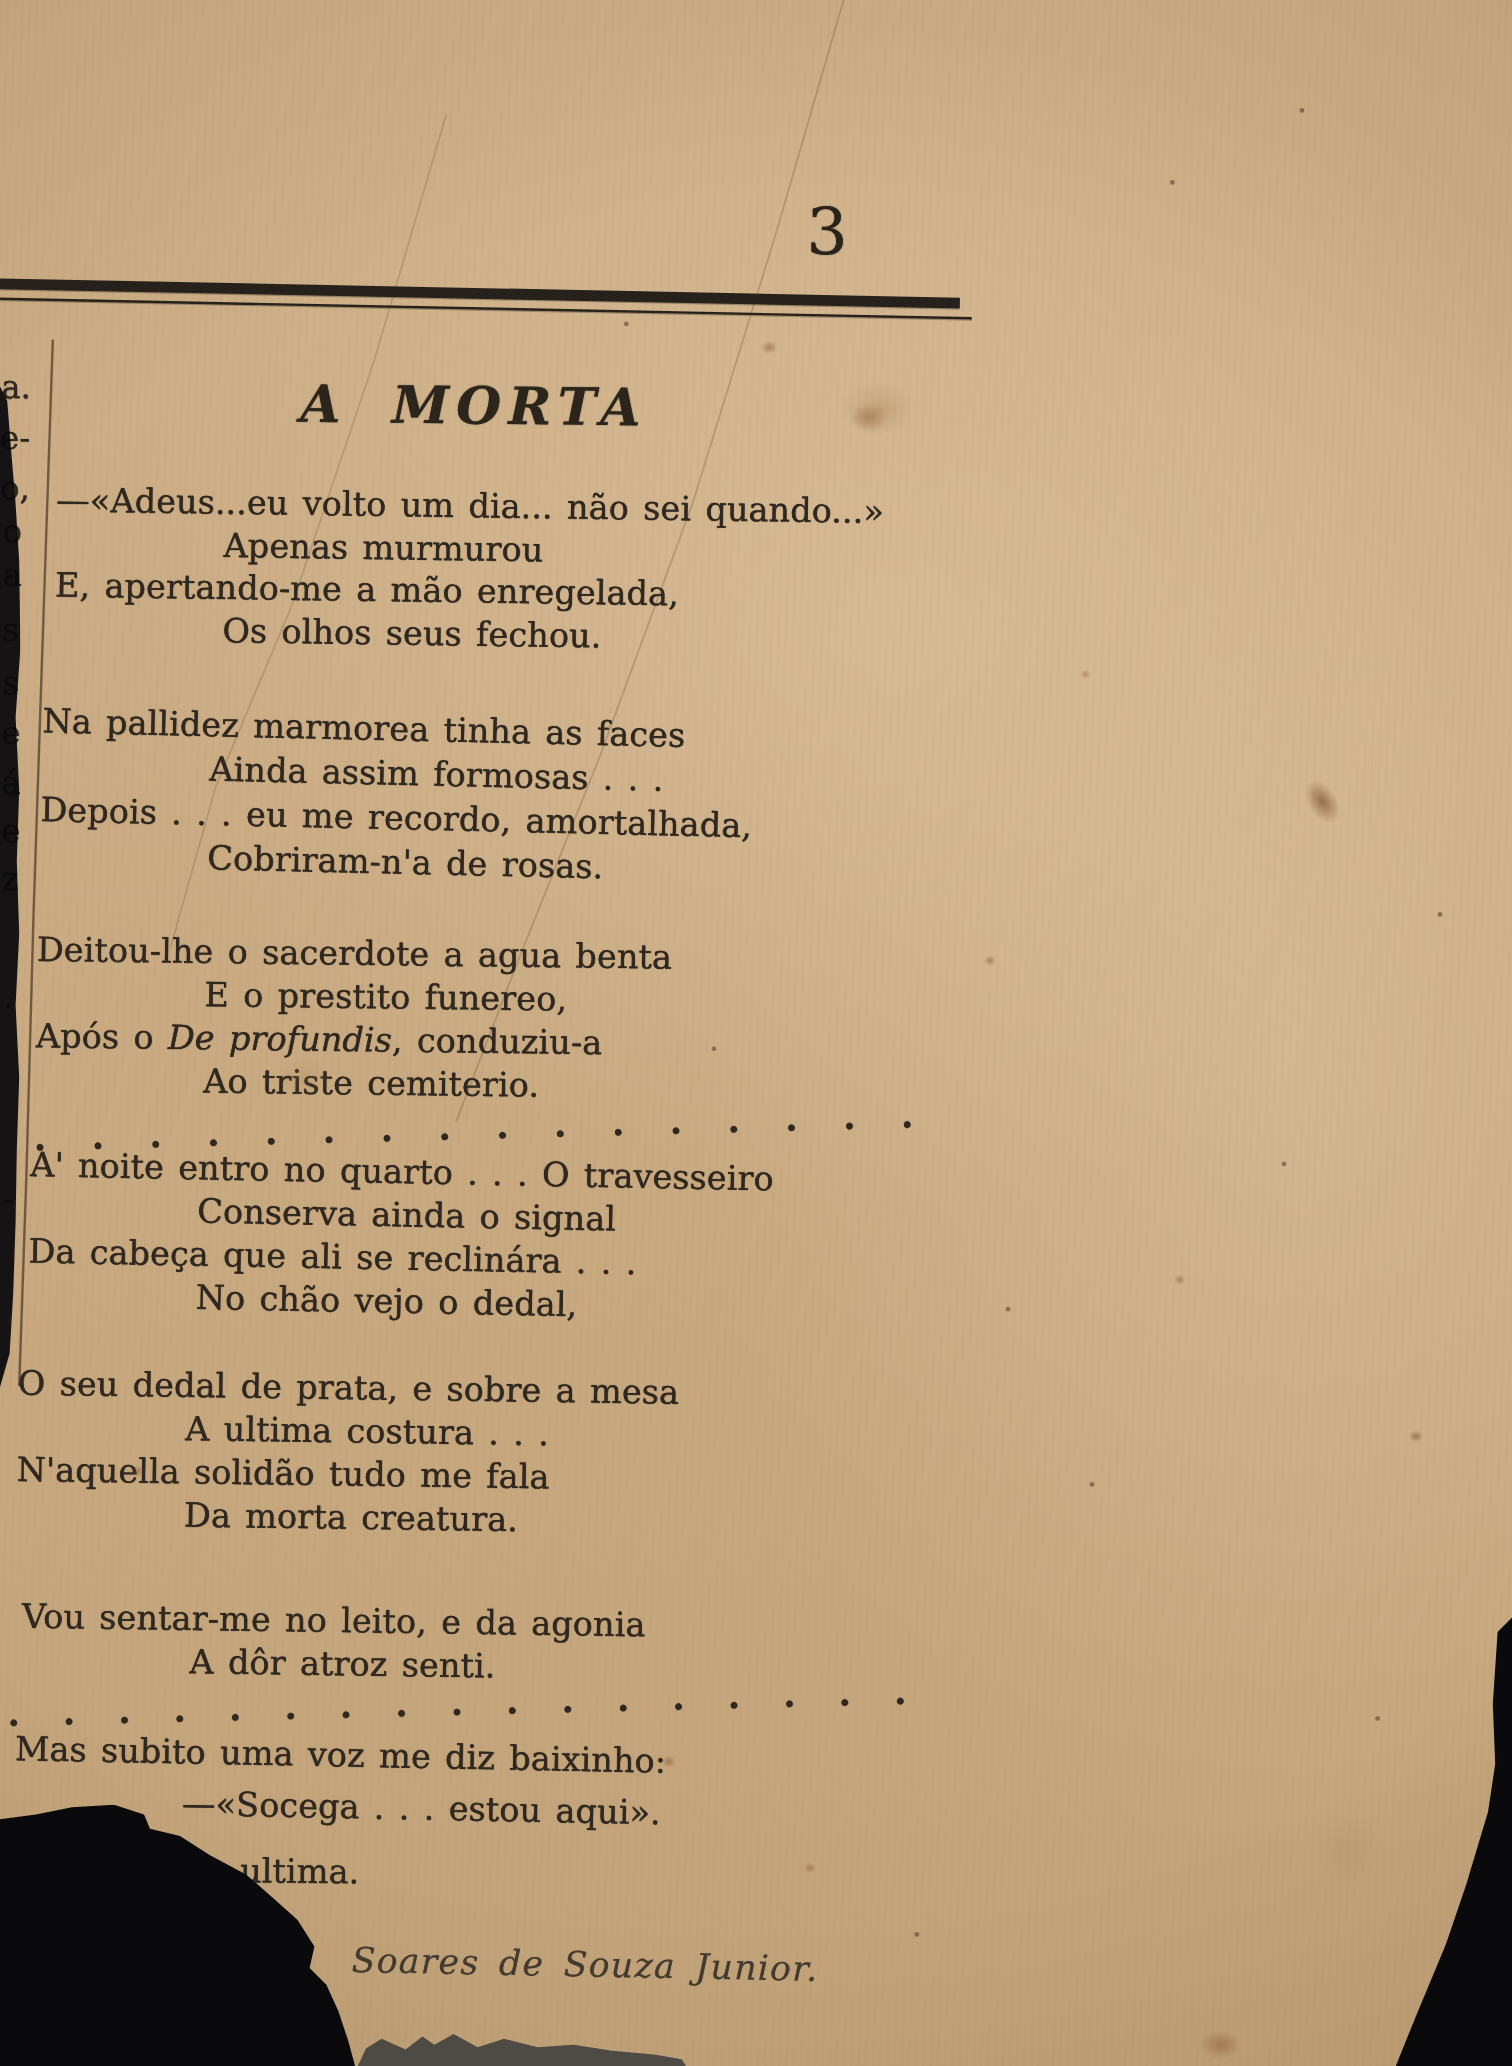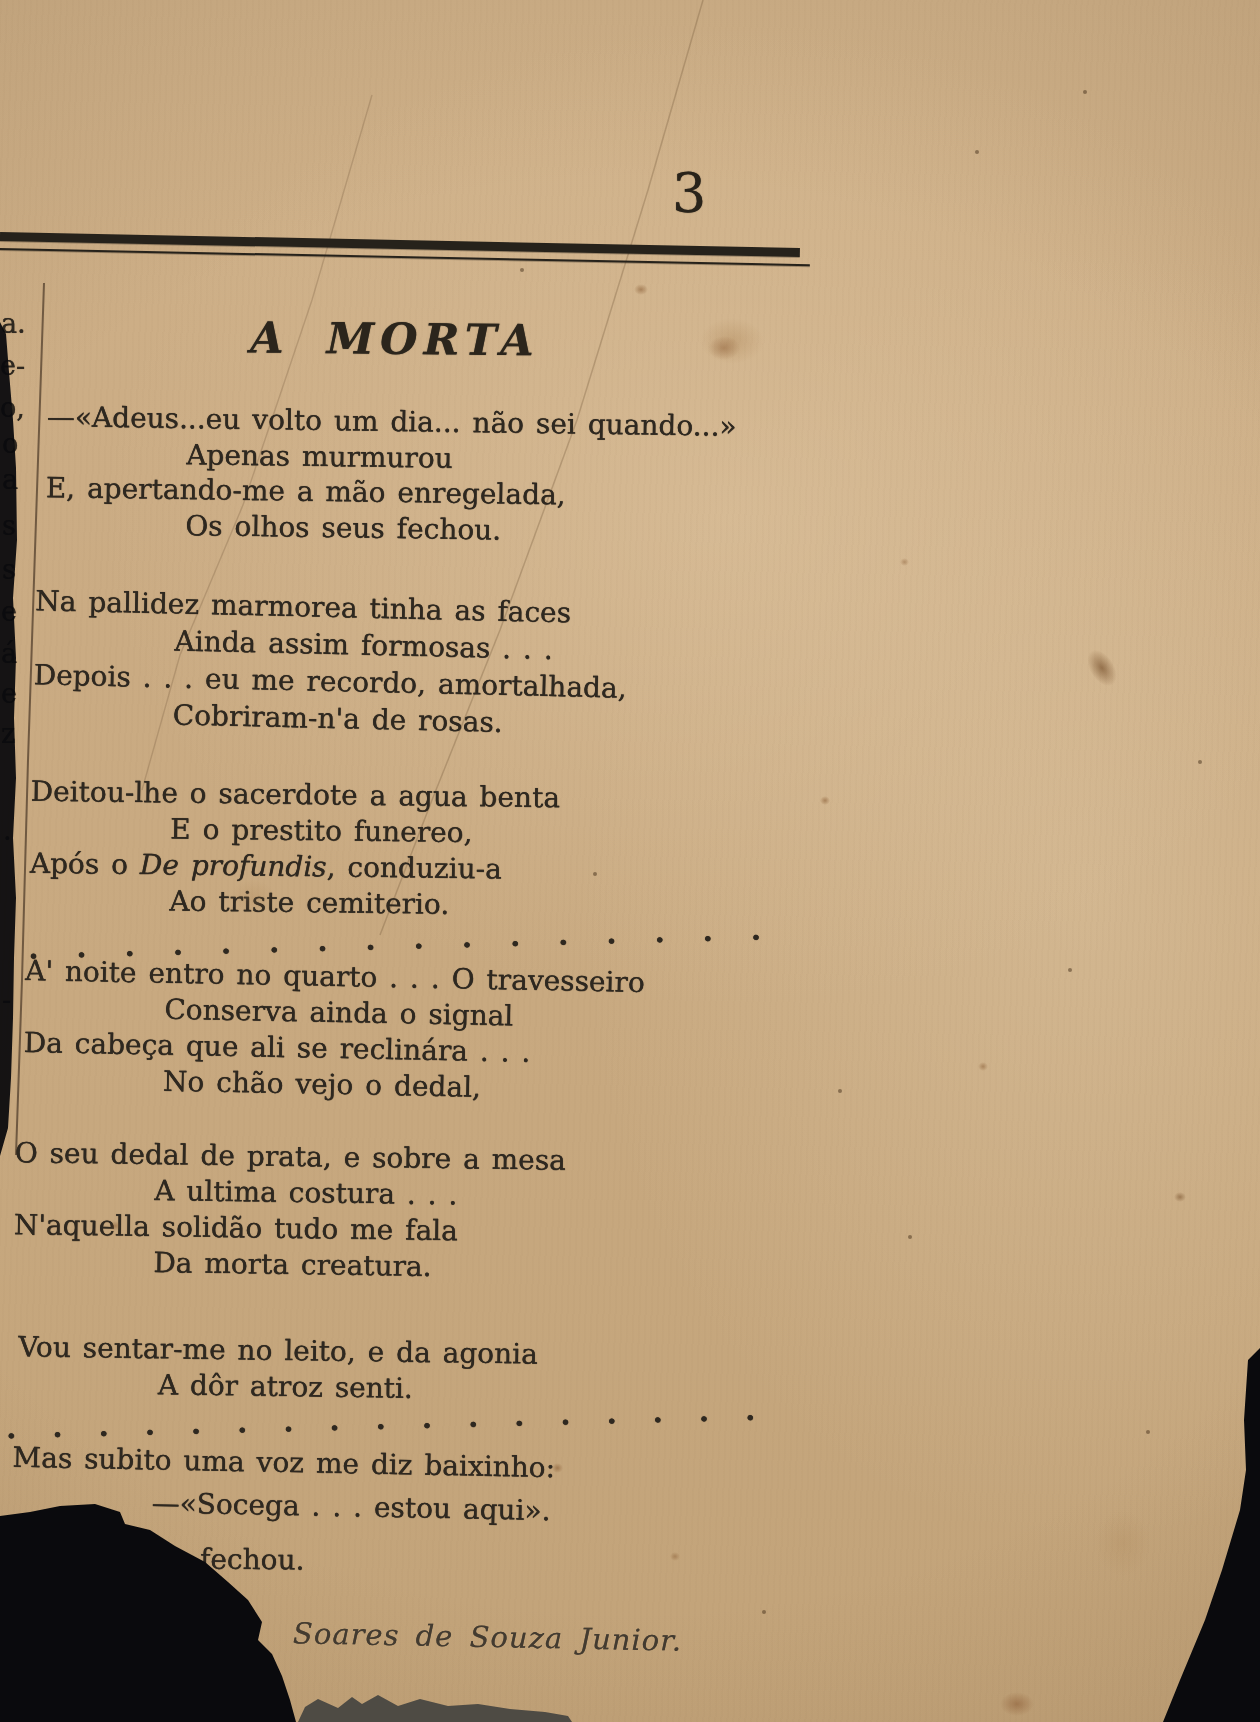--- a/index.html
+++ b/index.html
@@ -113,21 +113,21 @@
   <div class="line indent">A dôr atroz senti.</div>
 </div>
 
 <div class="dots ink" style="top:1402px;left:6px;word-spacing:26px;transform:rotate(-1.4deg);">. . . . . . . . . . . . . . . . .</div>
 
 <div class="stanza ink" style="top:1441px;left:12px;line-height:43px;transform:rotate(1.1deg);">
   <div class="line">Mas subito uma voz me diz baixinho:</div>
   <div class="line indent">—«Socega . . . estou aqui».</div>
 </div>
 
-<div class="abs line ink" style="top:1543px;left:200px;transform:rotate(.5deg);">fechou.</div>
+<div class="abs line ink" style="top:1543px;left:200px;transform:rotate(.5deg);">ultima.</div>
 
 <div class="sig" style="top:1620px;left:293px;transform:rotate(1.1deg);">Soares de Souza Junior.</div>
 
 <div class="stain" style="left:634px;top:284px;width:14px;height:11px;background:radial-gradient(closest-side,#7d4e26,transparent);opacity:.5;"></div>
 <div class="stain" style="left:700px;top:318px;width:64px;height:46px;background:radial-gradient(closest-side,#a77f50,transparent);opacity:.35;"></div>
 <div class="stain" style="left:708px;top:336px;width:32px;height:24px;background:radial-gradient(closest-side,#8a5a33,transparent);opacity:.45;"></div>
 <div class="stain" style="left:1090px;top:648px;width:24px;height:40px;background:radial-gradient(closest-side,#6b431f,transparent);opacity:.6;transform:rotate(-32deg);"></div>
 <div class="stain" style="left:820px;top:796px;width:10px;height:9px;background:radial-gradient(closest-side,#7d4e26,transparent);opacity:.5;"></div>
 <div class="stain" style="left:900px;top:558px;width:9px;height:8px;background:radial-gradient(closest-side,#7d4e26,transparent);opacity:.4;"></div>
 <div class="stain" style="left:1174px;top:1192px;width:12px;height:10px;background:radial-gradient(closest-side,#6b431f,transparent);opacity:.5;"></div>

